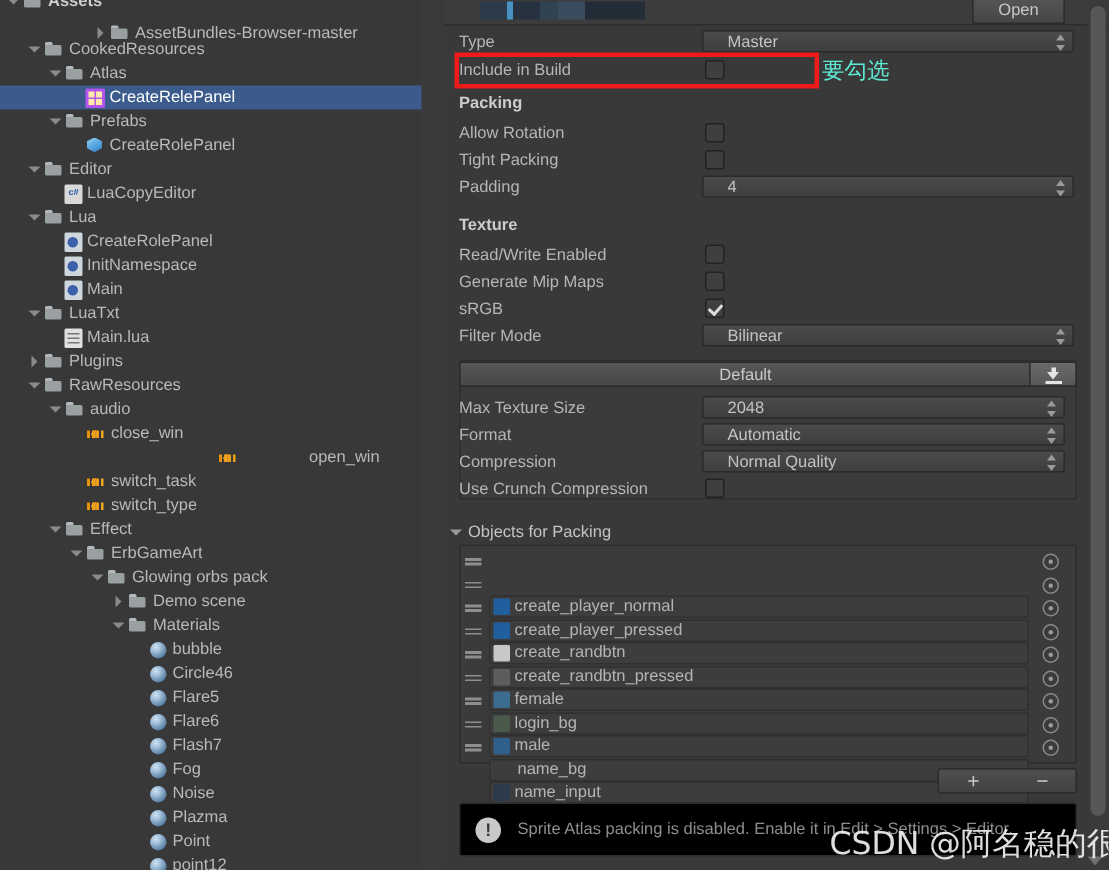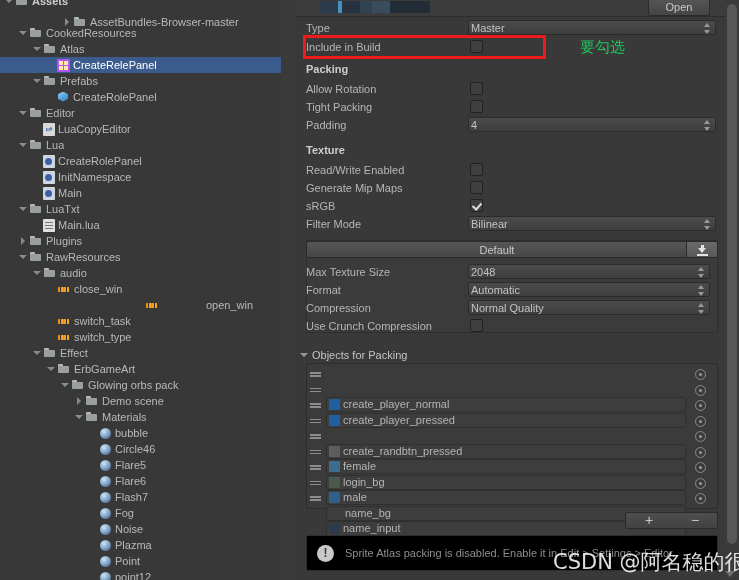--- a/index.html
+++ b/index.html
@@ -146,21 +146,21 @@
     background:#3f3f3f;border:1px solid #222;box-sizing:border-box;
   }
   .cb.on:after{
     content:"";position:absolute;left:3px;top:1px;width:4px;height:7px;
     border:solid #dcdcdc;border-width:0 2px 2px 0;transform:rotate(42deg);
   }
   .dd{
     position:absolute;height:15px;line-height:15px;
     background:linear-gradient(#4b4b4b,#3e3e3e);
     border:1px solid #2b2b2b;border-radius:2px;box-sizing:border-box;
-    color:#c3c3c3;font-size:11px;padding-left:2px;white-space:nowrap;overflow:hidden;
+    color:#c3c3c3;font-size:11px;padding-left:16px;white-space:nowrap;overflow:hidden;
   }
   .dd .arrows{
     position:absolute;right:4px;top:2px;width:7px;height:11px;
   }
   .dd .arrows:before{
     content:"";position:absolute;left:0;top:0;
     border-left:3.5px solid transparent;border-right:3.5px solid transparent;
     border-bottom:4px solid #9a9a9a;
   }
   .dd .arrows:after{
@@ -287,21 +287,21 @@
     border-left:5px solid transparent;border-right:5px solid transparent;
     border-top:6px solid #6e6e6e;
   }
 
   
   #annot-box{
     position:absolute;left:303px;top:35px;width:243px;height:24px;
     border:3px solid #ef1b1b;box-sizing:border-box;
   }
   #annot-text{
-    position:absolute;left:580px;top:38px;font-size:15px;color:#22c55e;
+    position:absolute;left:548px;top:38px;font-size:15px;color:#5eead4;
     font-family:Liberation Sans, sans-serif;white-space:nowrap;
   }
   #watermark{
     position:absolute;left:553px;top:548px;font-size:21px;color:#efefef;
     font-family:"DejaVu Sans",sans-serif;white-space:nowrap;opacity:.93;
   }
 </style>
 </head>
 <body>
 
@@ -658,20 +658,24 @@
         <div class="ofp-row" style="top: 18.5px;">
           <span class="drag-handle"></span>
           <span class="ofp-field">
             <span class="ofp-thumb" style="background: rgb(31, 95, 158);"></span>
             <span class="ofp-name">create_player_pressed</span>
           </span>
           <span class="ofp-pick"></span>
         </div>
         <div class="ofp-row" style="top: 34px;">
           <span class="drag-handle"></span>
+          <span class="ofp-field">
+            <span class="ofp-thumb" style="background: rgb(200, 200, 200);"></span>
+            <span class="ofp-name">create_randbtn</span>
+          </span>
           <span class="ofp-pick"></span>
         </div>
         <div class="ofp-row" style="top: 49.5px;">
           <span class="drag-handle"></span>
           <span class="ofp-field">
             <span class="ofp-thumb" style="background: rgb(93, 93, 93);"></span>
             <span class="ofp-name">create_randbtn_pressed</span>
           </span>
           <span class="ofp-pick"></span>
         </div>

